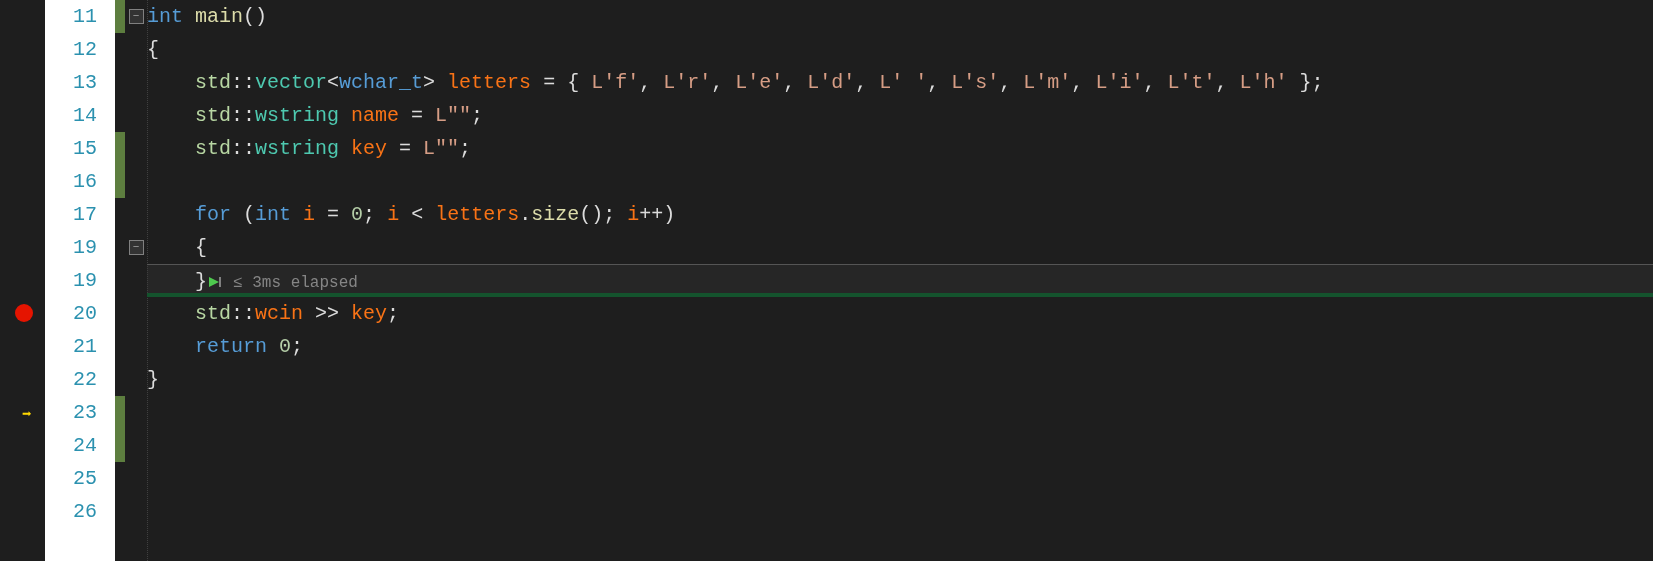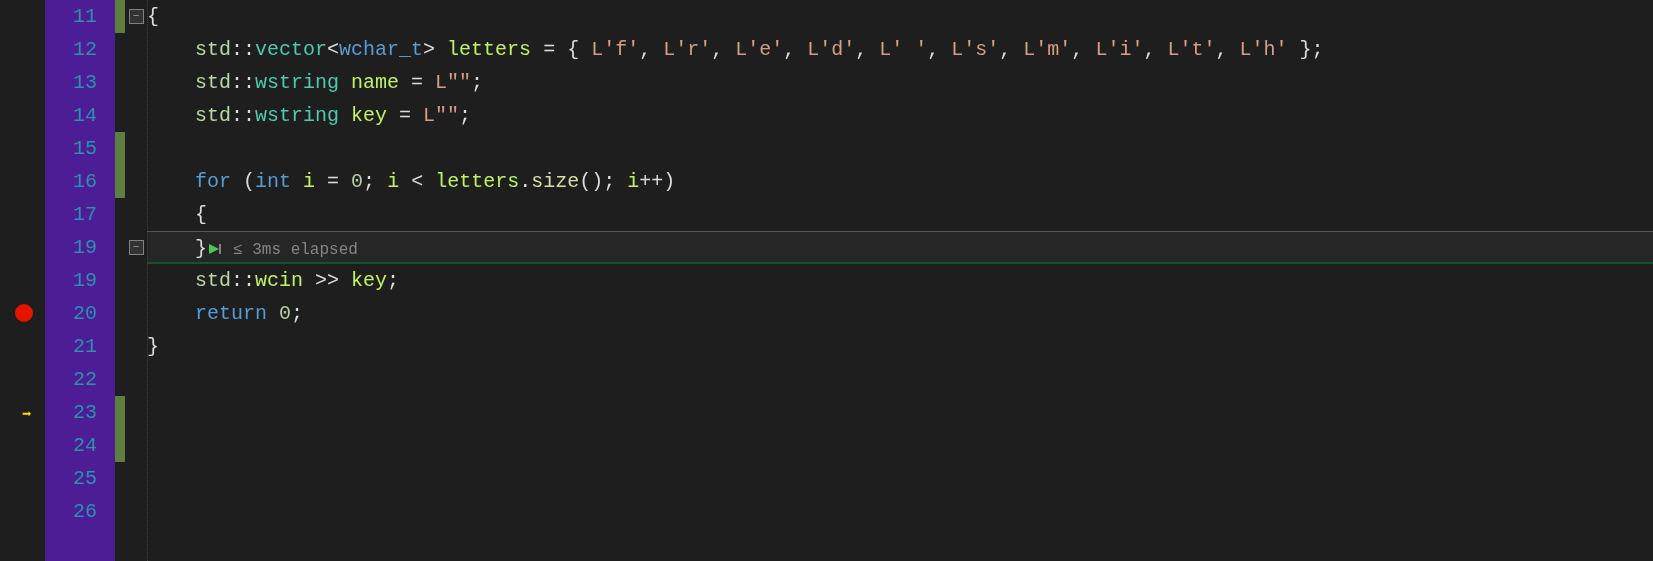--- a/index.html
+++ b/index.html
@@ -30,21 +30,21 @@
     left: 15px;
   }
   .arrow-current {
     position: absolute;
     left: 22px;
     color: #ffd800;
     font-size: 16px;
   }
   .gutter-num {
     width: 70px;
-    background: #4c1d95;
+    background: #ffffff;
     text-align: right;
     padding-right: 18px;
     box-sizing: border-box;
   }
   .line-num {
     height: 33px;
     line-height: 33px;
     color: #2b91af;
     font-size: 20px;
   }
@@ -97,27 +97,27 @@
     top: 0;
     bottom: 0;
     border-left: 1px dotted #404040;
   }
   .g1 { left: 0px; }
   .kw { color: #569cd6; }
   .str { color: #d69d85; }
   .num { color: #b5cea8; }
   .fn { color: #dcdcaa; }
   .cls { color: #4ec9b0; }
-  .id { color: #bef264; }
+  .id { color: #f97316; }
   .ns { color: #b8d7a3; }
   .plain { color: #dcdcdc; }
   .current-statement {
     background: rgba(60,60,60,0.3);
     border-top: 1px solid #555;
-    border-bottom: 2px solid #14532d;
+    border-bottom: 4px solid #14532d;
     box-sizing: border-box;
     font-family: Liberation Mono, monospace;
   }
   .perf-hint {
     color: #858585;
     font-size: 16px;
     margin-left: 8px;
   }
   .perf-icon {
     display: inline-flex;
@@ -194,20 +194,21 @@
       <div class="fold"></div>
       <div class="fold"></div>
       <div class="fold"></div>
       <div class="fold"></div>
       <div class="fold"></div>
   </div>
 
   <div class="code-area">
     <div class="guide g1"></div>
 
+    <div class="code-line"><span class="kw">int</span> <span class="fn">main</span><span class="plain">()</span></div>
     <div class="code-line"><span class="plain">{</span></div>
     <div class="code-line"><span class="pad"></span><span class="ns">std</span><span class="plain">::</span><span class="cls">vector</span><span class="plain">&lt;</span><span class="kw">wchar_t</span><span class="plain">&gt;</span> <span class="id">letters</span><span class="plain"> = </span><span class="plain">{ </span><span class="str">L'f'</span>, <span class="str">L'r'</span>, <span class="str">L'e'</span>, <span class="str">L'd'</span>, <span class="str">L' '</span>, <span class="str">L's'</span>, <span class="str">L'm'</span>, <span class="str">L'i'</span>, <span class="str">L't'</span>, <span class="str">L'h'</span><span class="plain"> };</span></div>
     <div class="code-line"><span class="pad"></span><span class="ns">std</span><span class="plain">::</span><span class="cls">wstring</span> <span class="id">name</span><span class="plain"> = </span><span class="str">L""</span><span class="plain">;</span></div>
     <div class="code-line"><span class="pad"></span><span class="ns">std</span><span class="plain">::</span><span class="cls">wstring</span> <span class="id">key</span><span class="plain"> = </span><span class="str">L""</span><span class="plain">;</span></div>
     <div class="code-line"></div>
     <div class="code-line"><span class="pad"></span><span class="kw">for</span><span class="plain"> (</span><span class="kw">int</span><span> </span><span class="id">i</span><span class="plain"> = </span><span class="num">0</span><span class="plain">; </span><span class="id">i</span><span class="plain"> &lt; </span><span class="id">letters</span><span class="plain">.</span><span class="fn">size</span><span class="plain">()</span><span class="plain">; </span><span class="id">i</span><span class="plain">++)</span></div>
     <div class="code-line"><span class="pad"></span><span class="plain">{</span></div>
     <div class="code-line current-statement"><span class="pad"></span><span class="plain">}</span><span class="perf-icon"><svg width="14" height="14">
             <polygon points="2,2 12,7 2,12" fill="#4ec94e"></polygon>
             <rect x="12" y="2" width="2" height="10" fill="#808080"></rect>

